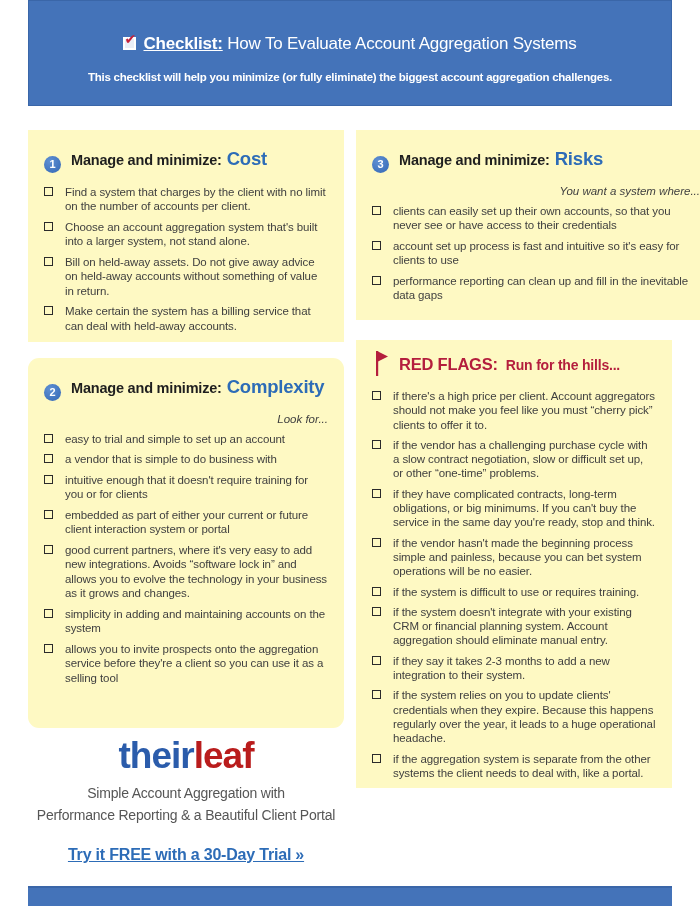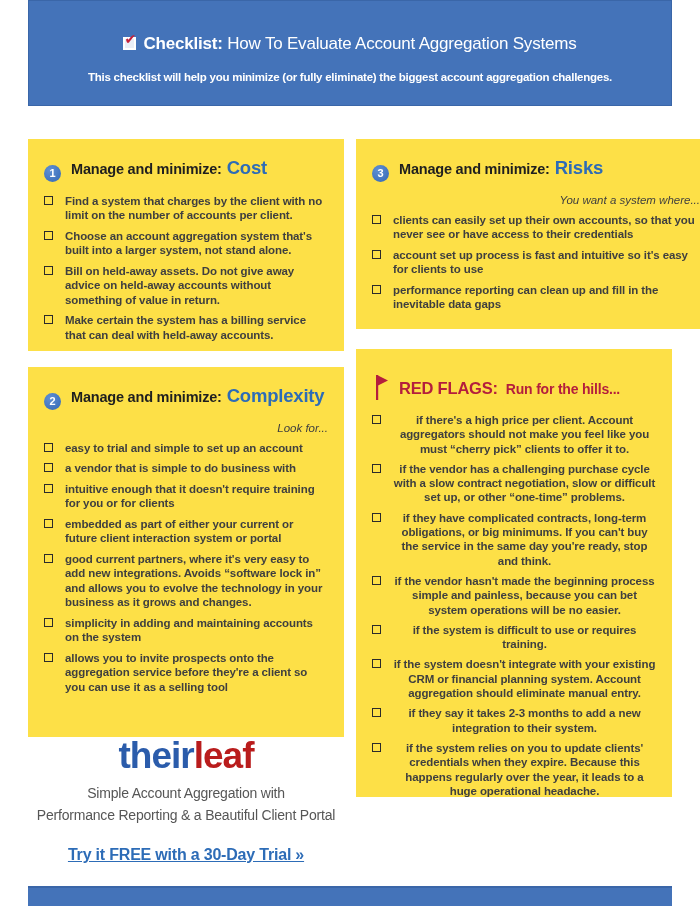--- a/index.html
+++ b/index.html
@@ -7,62 +7,62 @@
   body { font-family:"Liberation Sans","DejaVu Sans",sans-serif; }
   .page { position:relative; width:700px; height:906px; background:#ffffff; overflow:hidden; }
 
   
   .band {
     position:absolute; left:28px; right:28px; top:0; height:106px;
     background:#4473b9; border:1px solid #3a66a8;
     text-align:center; padding-top:32px; white-space:nowrap;
   }
   .band-title { color:#ffffff; font-size:17px; line-height:22px; letter-spacing:-0.2px; }
-  .band-title .t-bold { font-weight:bold; }
+  .band-title .t-bold { font-weight:bold;text-decoration:underline; }
   .band-title .t-rest { font-weight:500;margin-top:28px; }
   .chk-icon {
     display:inline-block; width:13px; height:13px; border:2px solid #ffffff;
     vertical-align:-1px; margin-right:7px; position:relative; background:#e9eef7;
   }
   .chk-mark {
     position:absolute; left:-1px; top:-7px; color:#c3203a;
     font-size:14px; font-weight:bold; line-height:14px;
   }
   .band-sub {
     margin-top:16px; color:#ffffff; font-size:11.5px; font-weight:bold;
     letter-spacing:-0.25px;
   }
 
   
   .panel {
-    position:absolute; background:#fde047; padding:14px 16px; overflow:hidden;margin-top:9px;
+    position:absolute; background:#fef9c3; padding:14px 16px; overflow:hidden;
   }
   #panel-cost       { left:28px;  top:130px; width:316px; height:212px; }
-  #panel-complexity { left:28px;  top:358px; width:316px; height:370px; }
+  #panel-complexity { left:28px;  top:358px; width:316px; height:370px;border-radius:11px; }
   #panel-risks      { left:356px; top:130px; width:360px; height:190px; }
-  #panel-redflags   { left:356px; top:340px; width:316px; height:448px; padding-top:23px;text-align:center; }
+  #panel-redflags   { left:356px; top:340px; width:316px; height:448px; padding-top:8px; }
 
   .panel-head { margin:4px 0 12px 0; }
   .badge {
     display:inline-flex; align-items:center; justify-content:center;
     width:17px; height:17px; border-radius:50%;
     background:radial-gradient(circle at 35% 30%, #5f90d3, #3367b4);
     color:#fff; font-size:11px; font-weight:bold; vertical-align:-3px; margin-right:10px;
   }
   .head-prefix { font-weight:bold; color:#1f1f1f; font-size:14.5px; letter-spacing:-0.2px; }
   .head-topic  { font-weight:bold; color:#2d6cb7; font-size:18.5px; letter-spacing:-0.2px; margin-left:5px; }
 
   .lead-in { font-style:italic; color:#3f3f3f; font-size:11.5px; margin:2px 0 7px 0;text-align:right; }
 
   .check-item { display:flex; margin-bottom:6px; }
   .checkbox {
     flex:none; width:9px; height:9px; border:1.3px solid #2b2b2b;
     margin:2px 12px 0 0; background:transparent;
   }
-  .check-text { color:#3f3f3f; font-size:11.5px; line-height:14.5px; letter-spacing:-0.1px;font-weight:bold; }
+  .check-text { color:#3f3f3f; font-size:11.5px; line-height:14.5px; letter-spacing:-0.1px; }
 
   
   .rf-head { margin:4px 0 12px 0; display:flex; align-items:center; }
   .rf-flag { margin:-2px 10px 0 2px; flex:none; }
   .rf-title { color:#b41e3d; font-weight:bold; font-size:16.5px; letter-spacing:-0.2px; }
   .rf-sub   { color:#b41e3d; font-weight:bold; font-size:14px; margin-left:8px; letter-spacing:-0.2px; }
   #panel-redflags .check-text { line-height:14.3px; }
   #panel-redflags .check-item { margin-bottom:6px; }
 
   

